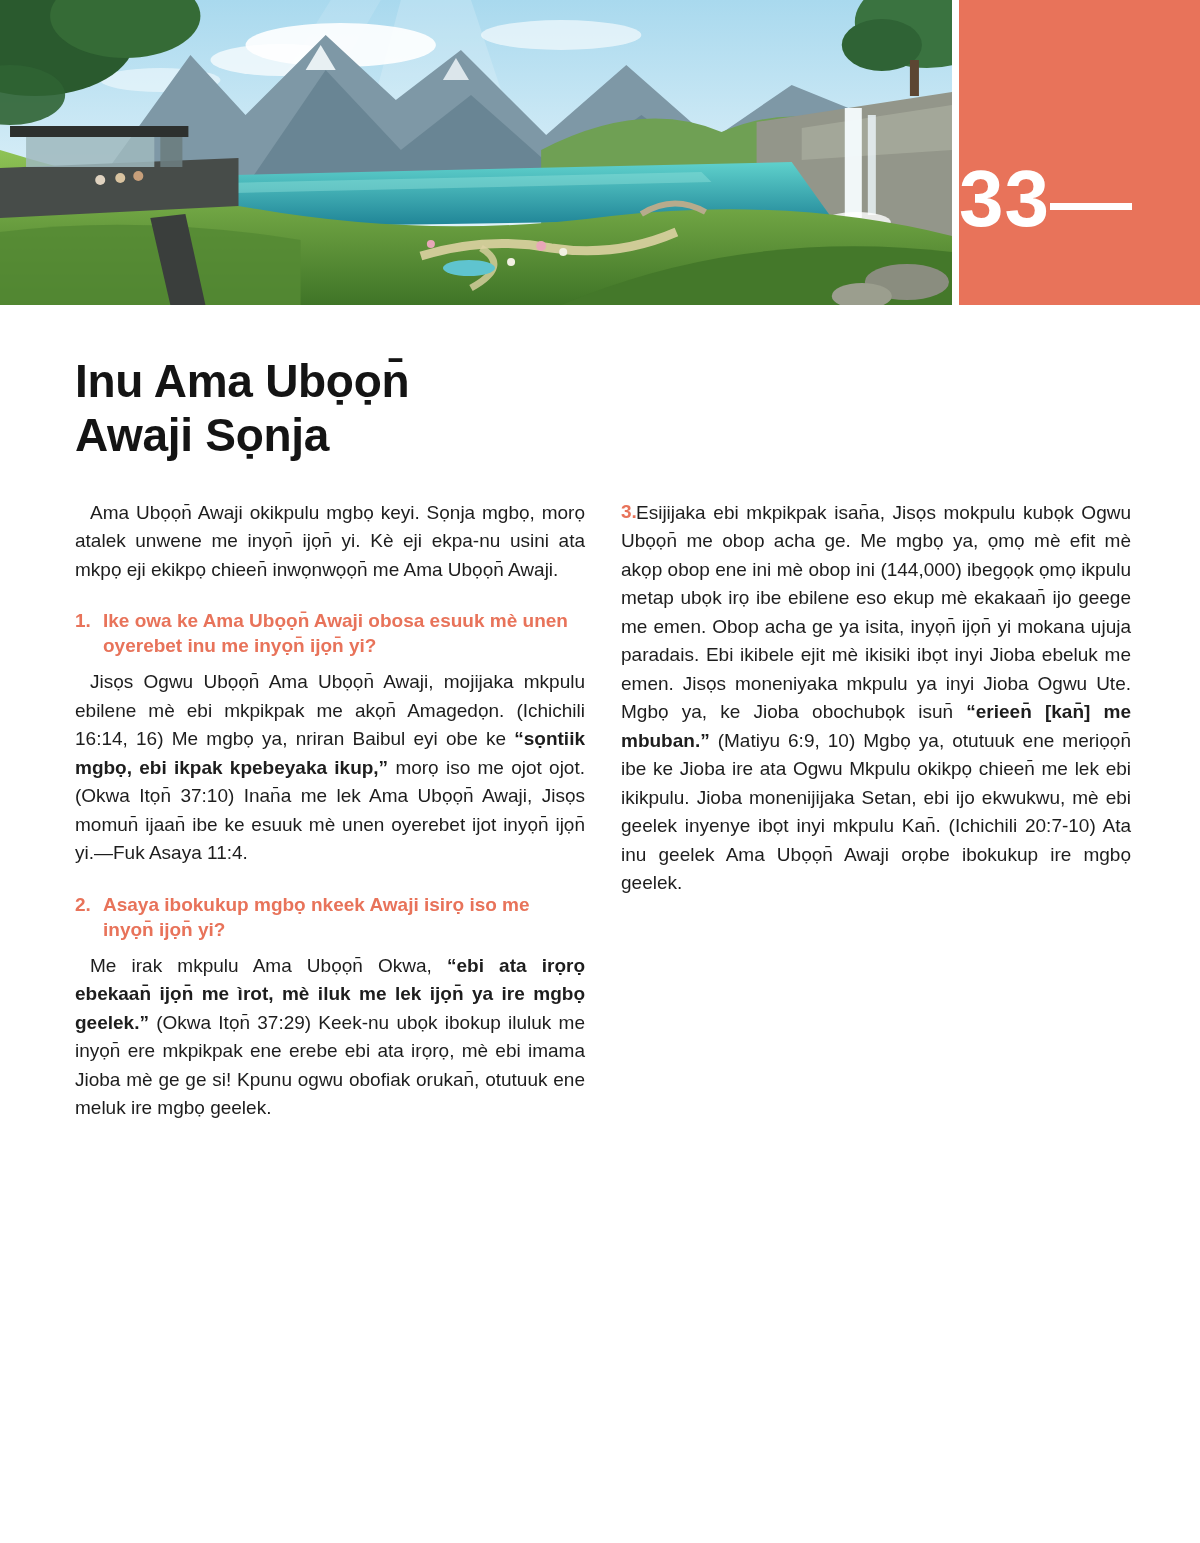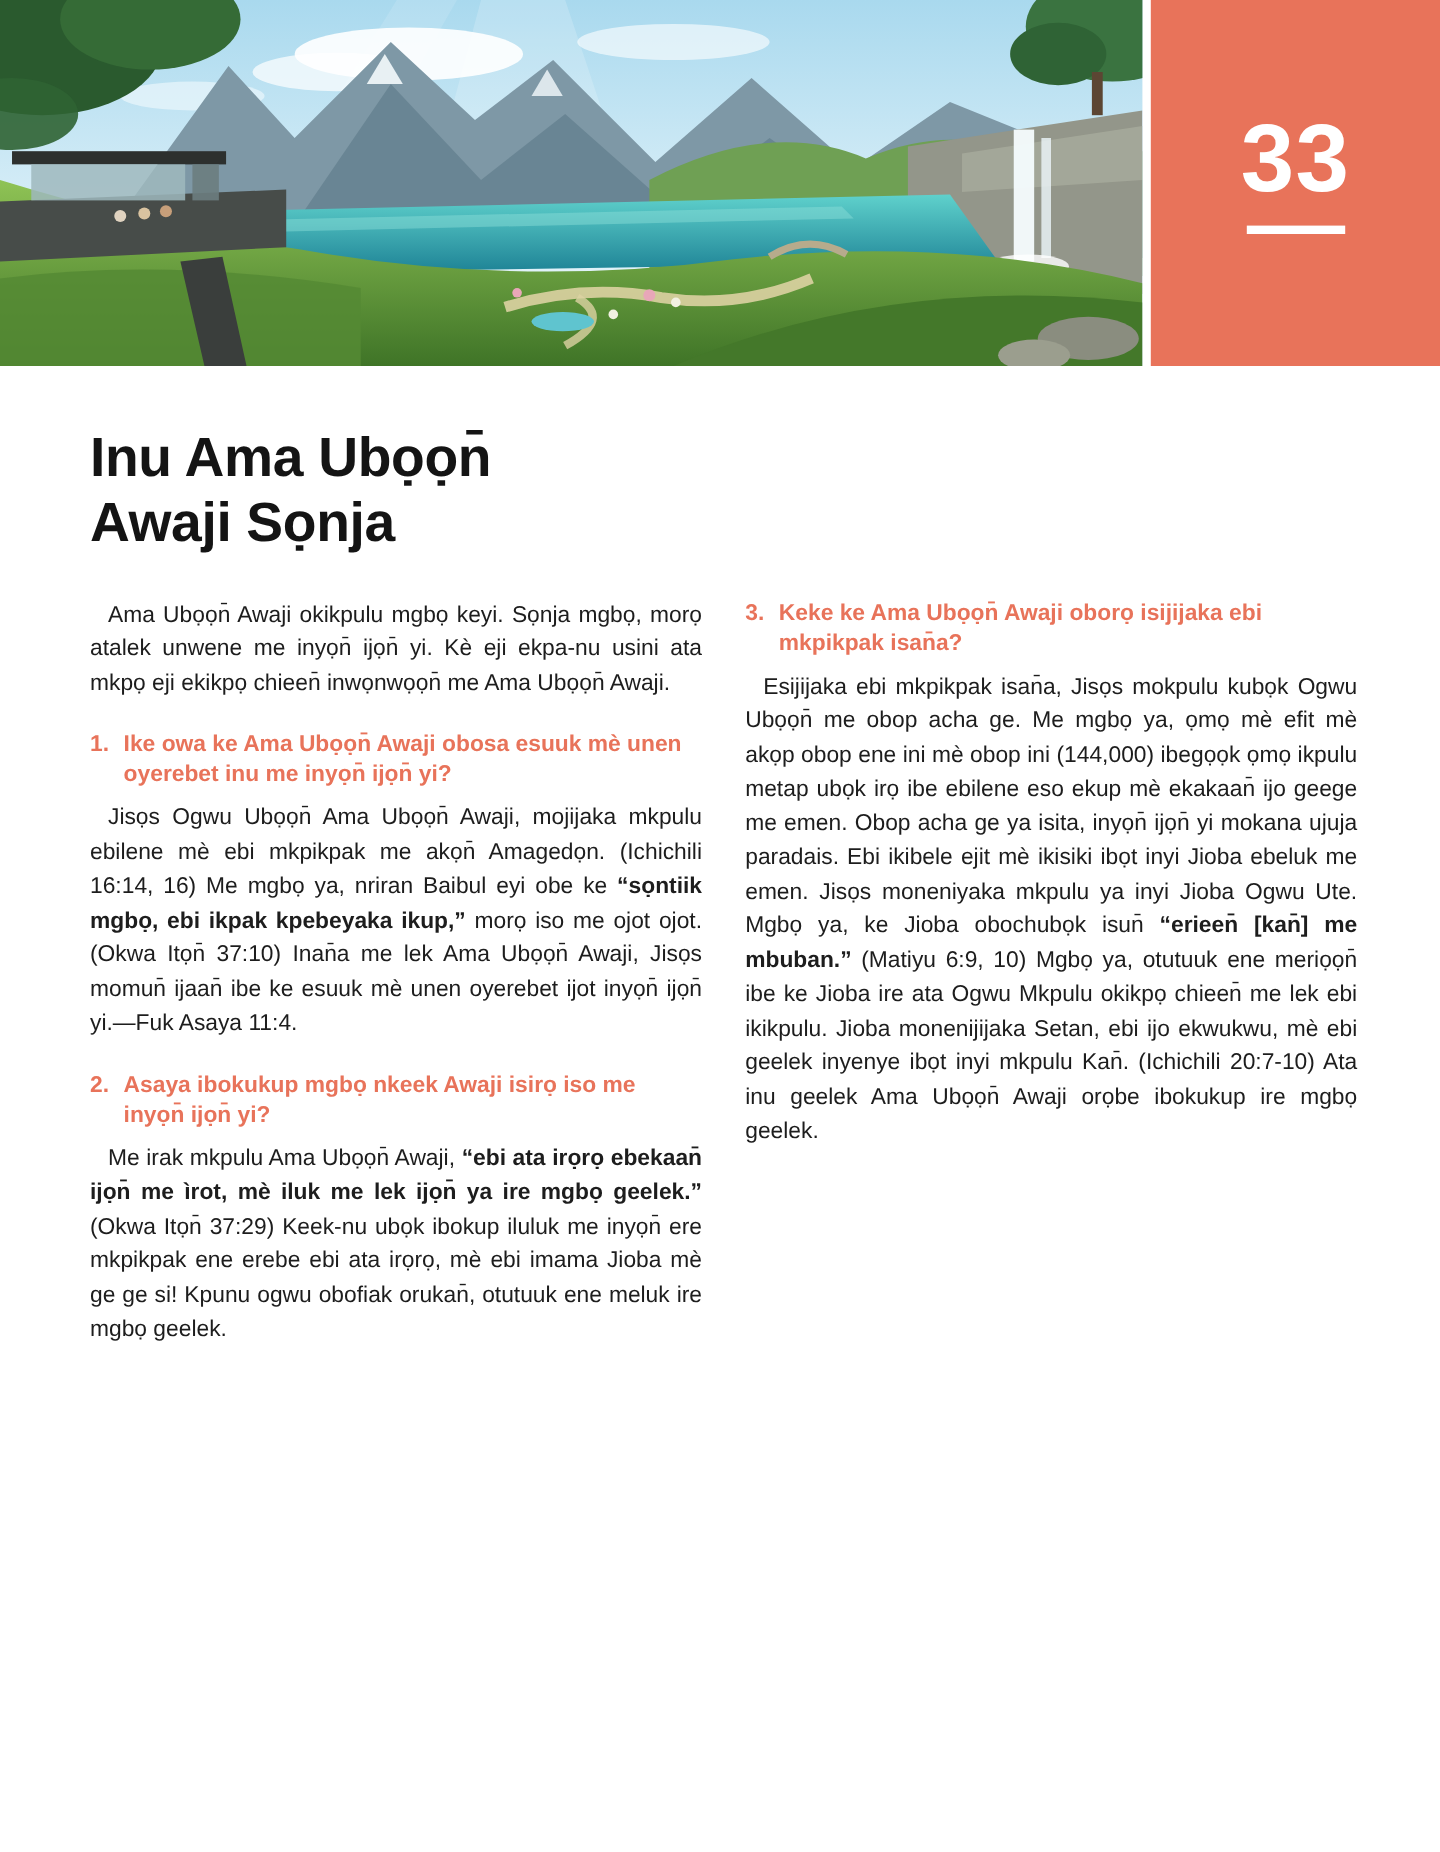--- a/index.html
+++ b/index.html
@@ -7,21 +7,21 @@
   * { box-sizing:border-box; }
   html,body { margin:0; padding:0; background:#ffffff; }
   body { font-family:"Liberation Sans", sans-serif; color:#1d1d1d; }
   .sheet { width:1200px; height:1543px; background:#fff; position:relative; overflow:hidden; }
 
   
   .hero { display:flex; height:305px; width:100%; }
   .hero-photo { flex:1 1 auto; position:relative; overflow:hidden; background:#cfe8f2; }
   .hero-photo svg { display:block; width:100%; height:100%; }
   .chapter-block { width:241px; flex:0 0 241px; margin-left:7px; background:var(--accent);
-    display:flex; flex-direction:column; align-items:center; padding-top:92px; }
+    display:flex; flex-direction:row; align-items:center; padding-top:92px; }
   .chapter-number { color:#fff; font-size:80px; font-weight:700; line-height:1; letter-spacing:1px; }
   .chapter-underline { width:82px; height:7px; background:#fff; margin-top:16px; }
 
   
   main { padding:0 69px 0 75px; }
   h1.page-title { margin:50px 0 24px; font-size:46px; line-height:1.17; font-weight:700;
     color:#141414; letter-spacing:-0.3px; }
   .columns { display:flex; gap:36px; align-items:flex-start; }
   .col { width:510px; flex:0 0 510px; }
   .col > :first-child { margin-top:12px; }
@@ -130,24 +130,24 @@
 
     <div class="columns">
 
       <div class="col">
         <p class="body">Ama Ubọọn̄ Awaji okikpulu mgbọ keyi. Sọnja mgbọ, morọ atalek unwene me inyọn̄ ijọn̄ yi. Kè eji ekpa-nu usini ata mkpọ eji ekikpọ chieen̄ inwọnwọọn̄ me Ama Ubọọn̄ Awaji.</p>
 
         <p class="question"><span class="qnum">1.</span><span>Ike owa ke Ama Ubọọn̄ Awaji obosa esuuk mè unen oyerebet inu me inyọn̄ ijọn̄ yi?</span></p>
         <p class="body"><span>Jisọs Ogwu Ubọọn̄ Ama Ubọọn̄ Awaji, mojijaka mkpulu ebilene mè ebi mkpikpak me akọn̄ Amagedọn. (Ichichili 16:14, 16) Me mgbọ ya, nriran Baibul eyi obe ke </span><strong>“sọntiik mgbọ, ebi ikpak kpebeyaka ikup,”</strong><span> morọ iso me ojot ojot. (Okwa Itọn̄ 37:10) Inan̄a me lek Ama Ubọọn̄ Awaji, Jisọs momun̄ ijaan̄ ibe ke esuuk mè unen oyerebet ijot inyọn̄ ijọn̄ yi.—Fuk Asaya 11:4.</span></p>
 
         <p class="question"><span class="qnum">2.</span><span>Asaya ibokukup mgbọ nkeek Awaji isirọ iso me inyọn̄ ijọn̄ yi?</span></p>
-        <p class="body"><span>Me irak mkpulu Ama Ubọọn̄ Awaji, </span><strong>“ebi ata irọrọ ebekaan̄ ijọn̄ me ìrot, mè iluk me lek ijọn̄ ya ire mgbọ geelek.”</strong><span> (Okwa Itọn̄ 37:29) Keek-nu ubọk ibokup iluluk me inyọn̄ ere mkpikpak ene erebe ebi ata irọrọ, mè ebi imama Jioba mè ge ge si! Kpunu ogwu obofiak orukan̄, otutuuk ene meluk ire mgbọ geelek.</span></p>
+        <p class="body"><span>Me irak mkpulu Ama Ubọọn̄ Okwa, </span><strong>“ebi ata irọrọ ebekaan̄ ijọn̄ me ìrot, mè iluk me lek ijọn̄ ya ire mgbọ geelek.”</strong><span> (Okwa Itọn̄ 37:29) Keek-nu ubọk ibokup iluluk me inyọn̄ ere mkpikpak ene erebe ebi ata irọrọ, mè ebi imama Jioba mè ge ge si! Kpunu ogwu obofiak orukan̄, otutuuk ene meluk ire mgbọ geelek.</span></p>
       </div>
 
       <div class="col">
-        <p class="question"><span class="qnum">3.</span><span>Keke ke Ama Ubọọn̄ Awaji oborọ isijijaka ebi mkpikpak isan̄a?</span></p>
+        <p class="question"><span class="qnum">3.</span></p>
         <p class="body"><span>Esijijaka ebi mkpikpak isan̄a, Jisọs mokpulu kubọk Ogwu Ubọọn̄ me obop acha ge. Me mgbọ ya, ọmọ mè efit mè akọp obop ene ini mè obop ini (144,000) ibegọọk ọmọ ikpulu metap ubọk irọ ibe ebilene eso ekup mè ekakaan̄ ijo geege me emen. Obop acha ge ya isita, inyọn̄ ijọn̄ yi mokana ujuja paradais. Ebi ikibele ejit mè ikisiki ibọt inyi Jioba ebeluk me emen. Jisọs moneniyaka mkpulu ya inyi Jioba Ogwu Ute. Mgbọ ya, ke Jioba obochubọk isun̄ </span><strong>“erieen̄ [kan̄] me mbuban.”</strong><span> (Matiyu 6:9, 10) Mgbọ ya, otutuuk ene meriọọn̄ ibe ke Jioba ire ata Ogwu Mkpulu okikpọ chieen̄ me lek ebi ikikpulu. Jioba monenijijaka Setan, ebi ijo ekwukwu, mè ebi geelek inyenye ibọt inyi mkpulu Kan̄. (Ichichili 20:7-10) Ata inu geelek Ama Ubọọn̄ Awaji orọbe ibokukup ire mgbọ geelek.</span></p>
       </div>
 
     </div>
   </main>
 
 </div>
 
 </body></html>

